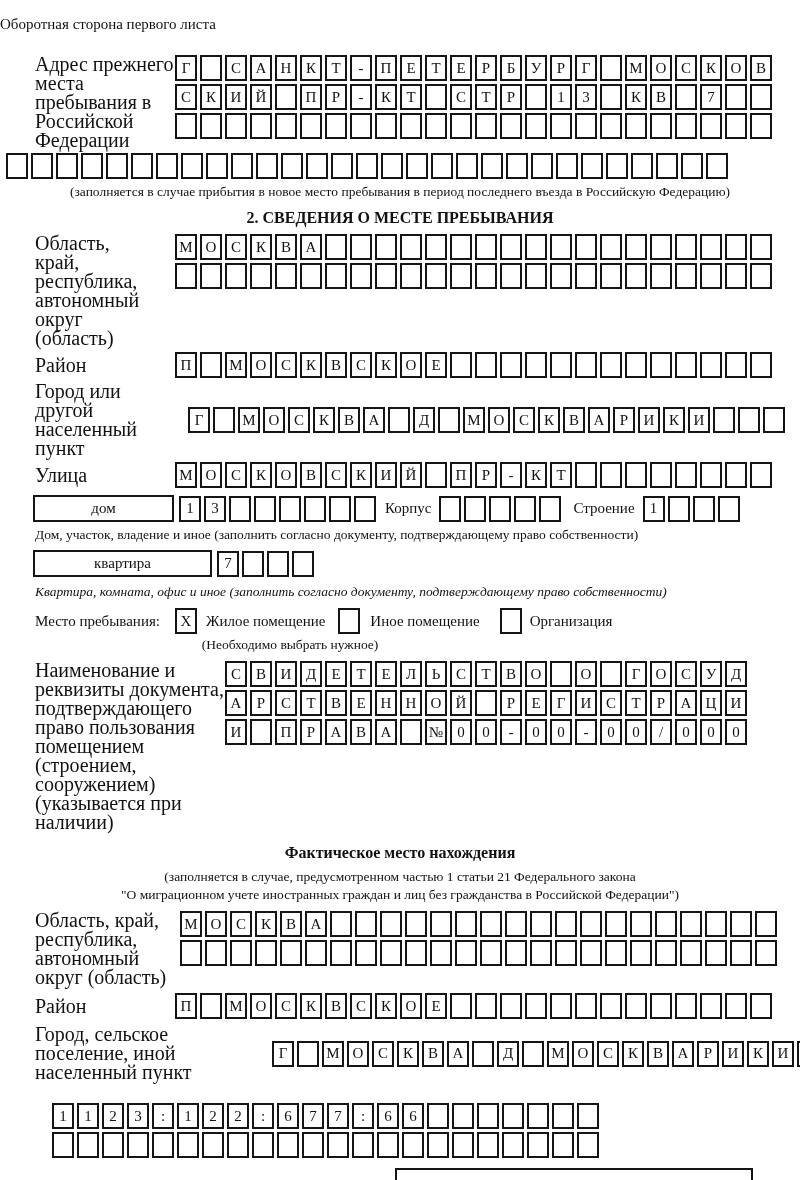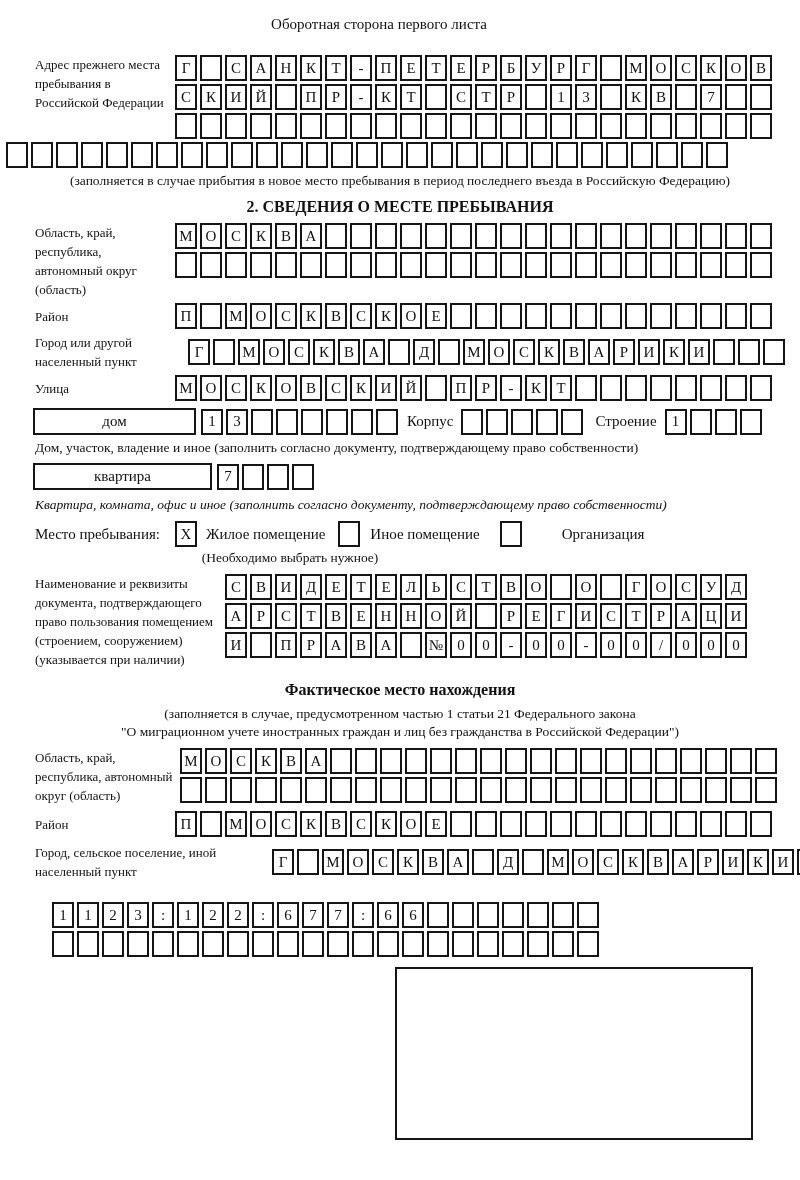--- a/index.html
+++ b/index.html
@@ -2,24 +2,24 @@
 <html><head>
 <meta charset="utf-8">
 <style>
   * { margin:0; padding:0; box-sizing:border-box; }
   html,body { background:#ffffff; }
   body {
     width:800px; height:1180px; overflow:hidden;
     font-family:"Liberation Serif", serif;
     color:#111; position:relative;
   }
-  .header-note { padding-top:16px; padding-right:42px; text-align:center; font-size:15px; }
+  .header-note { padding-top:16px; padding-right:42px; text-align:left; font-size:15px; }
   .field { display:flex; align-items:flex-start; margin-left:35px; }
   .field.center { align-items:center; }
-  .flabel { flex:none; font-size:13px; line-height:19px; }
+  .flabel { flex:none; font-size:20px; line-height:19px; }
   .w140 { width:140px; } .w145 { width:145px; } .w152 { width:158px; }
   .w190 { width:190px; } .w195 { width:195px; }
   .rows { display:flex; flex-direction:column; gap:3px; }
   .cells-row { display:flex; gap:3px; }
   .cell {
     width:22px; height:26px; flex:none; background:#fff;
     border:2px solid #151515; display:flex; align-items:center; justify-content:center;
     font-size:15px; line-height:1;
   }
   .named-box {
@@ -297,21 +297,21 @@
       <div class="cell"></div>
       <div class="cell"></div>
       <div class="cell"></div>
       <div class="cell"></div>
       <div class="cell"></div>
       <div class="cell"></div>
     </div>
 </div>
 
 <div class="field center" style="margin-left:33px; margin-top:7px;">
-  <div class="named-box" style="width:163px;">дом</div>
+  <div class="named-box" style="width:141px;">дом</div>
   <div class="cells-row" style="margin-left:5px;">
       <div class="cell">1</div>
       <div class="cell">3</div>
       <div class="cell"></div>
       <div class="cell"></div>
       <div class="cell"></div>
       <div class="cell"></div>
       <div class="cell"></div>
       <div class="cell"></div>
     </div>
@@ -344,21 +344,21 @@
 </div>
 <div class="caption" style="margin-left:35px; margin-top:6px;font-style:italic;">Квартира, комната, офис и иное (заполнить согласно документу, подтверждающему право собственности)</div>
 
 <div class="field center" style="margin-top:7px;">
   <div class="inline-label" style="width:140px;">Место пребывания:</div>
   <div class="cell">X</div>
   <div class="inline-label" style="margin-left:9px;">Жилое помещение</div>
   <div class="cell" style="margin-left:13px;"></div>
   <div class="inline-label" style="margin-left:10px;">Иное помещение</div>
   <div class="cell" style="margin-left:20px;"></div>
-  <div class="inline-label" style="margin-left:40px;">Организация</div>
+  <div class="inline-label" style="margin-left:8px;">Организация</div>
 </div>
 <div class="caption centered" style="width:280px; margin-left:150px; margin-top:2px;">(Необходимо выбрать нужное)</div>
 
 <div class="field" style="margin-top:7px;">
   <div class="flabel w190">Наименование и реквизиты документа, подтверждающего право пользования помещением (строением, сооружением) (указывается при наличии)</div>
   <div class="rows">
     <div class="cells-row">
         <div class="cell">С</div>
         <div class="cell">В</div>
         <div class="cell">И</div>

